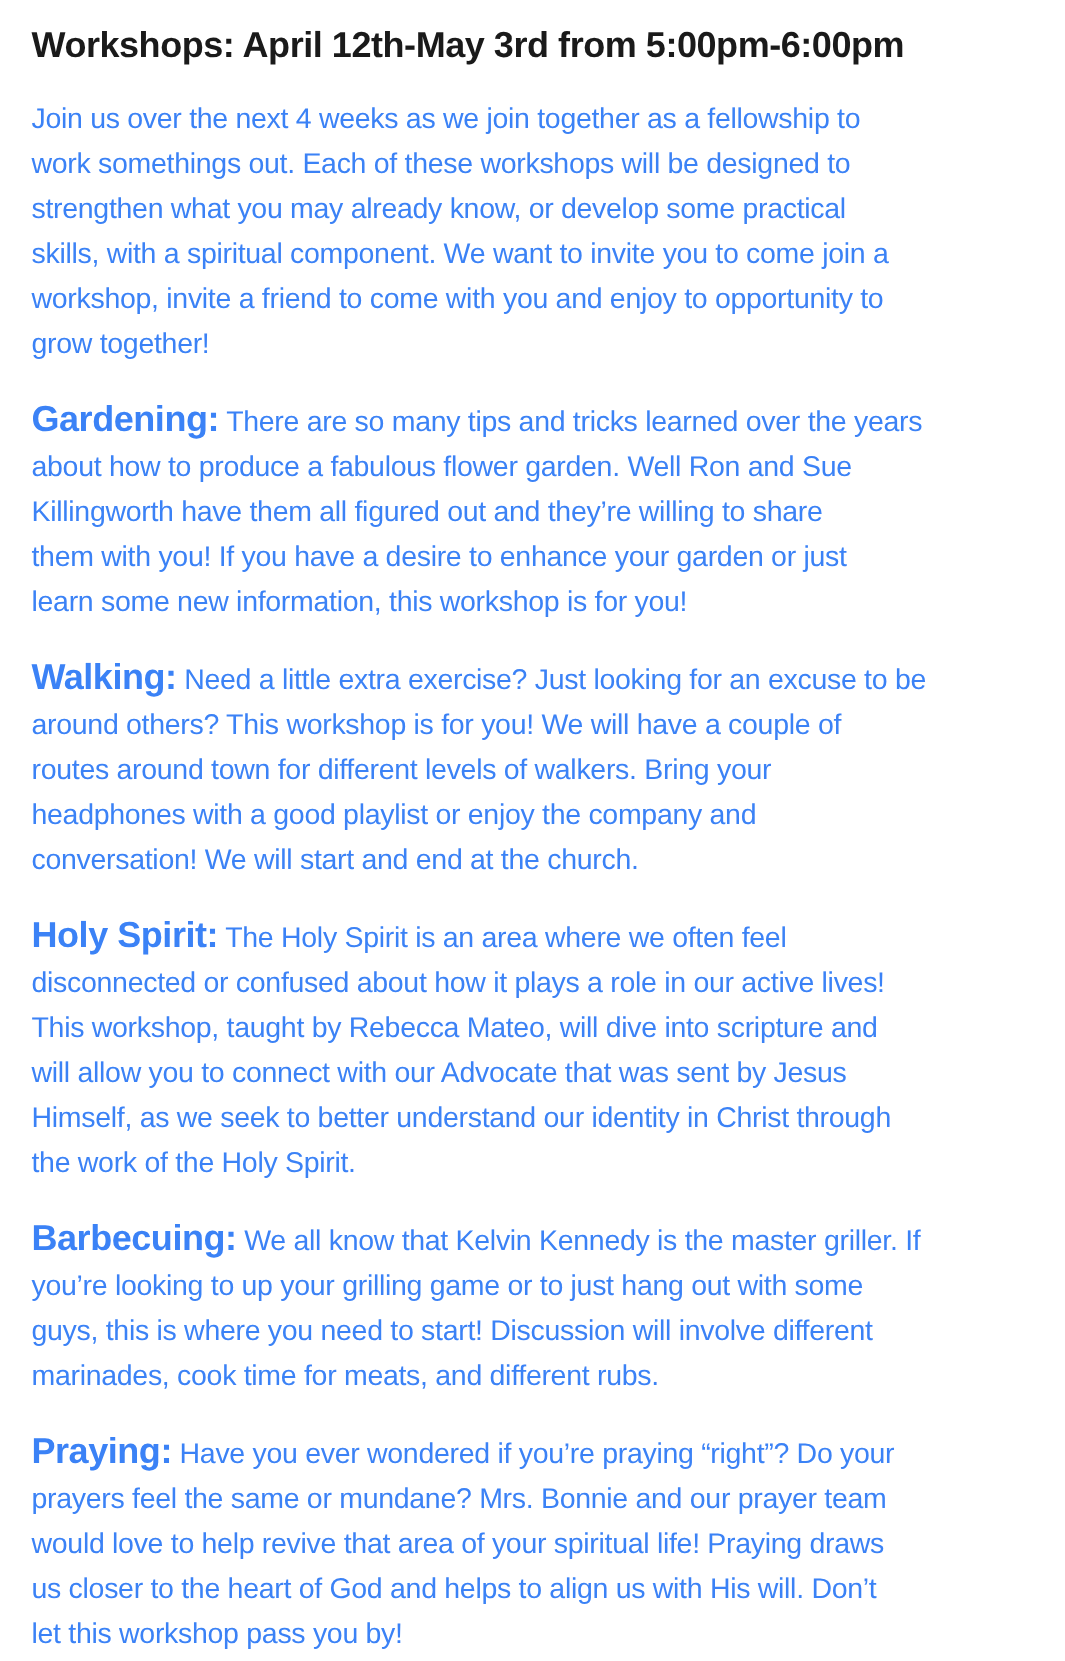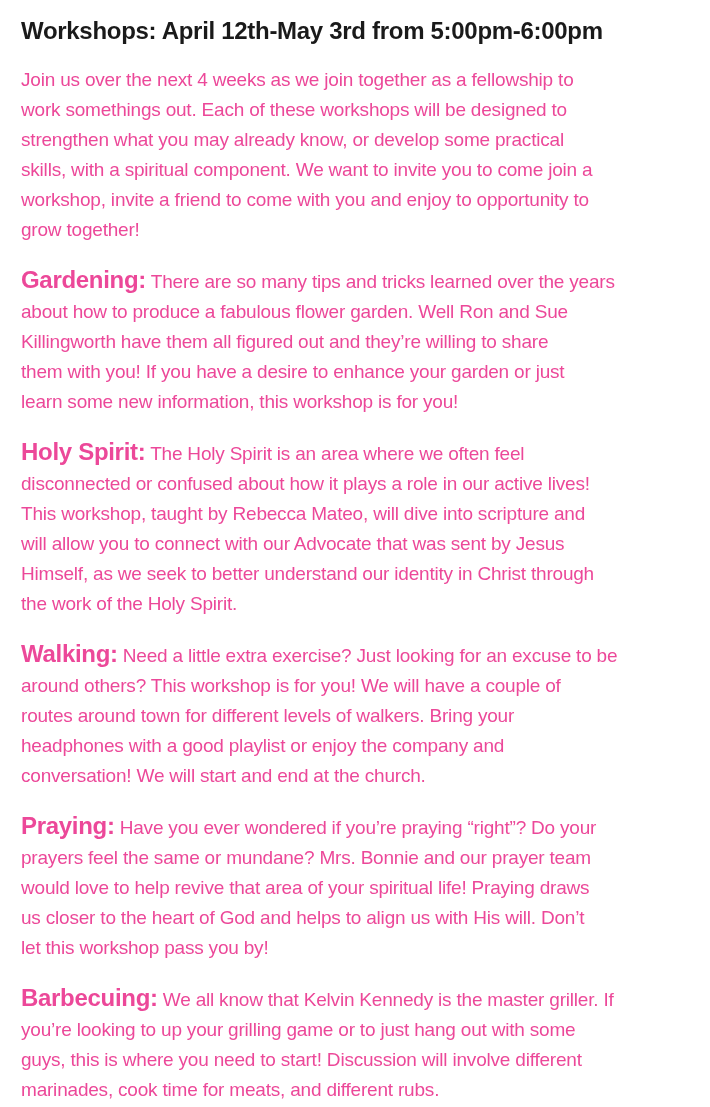--- a/index.html
+++ b/index.html
@@ -28,21 +28,21 @@
     margin: 0 0 18px 0;
     letter-spacing: -0.3px;
     color: #1a1a1a;
   }
   .para {
     font-size: 19px;
     line-height: 30px;
     margin: 0 0 20px 0;
     letter-spacing: -0.2px;
     white-space: pre-line;
-    color: #ec4899;
+    color: #3b82f6;
   }
   .para .run-in-heading {
     font-size: 24px;
     font-weight: bold;
     letter-spacing: -0.3px;
     white-space: normal;
     margin-top: 44px;
   }
 </style>
 </head>
@@ -58,37 +58,37 @@
 skills, with a spiritual component. We want to invite you to come join a
 workshop, invite a friend to come with you and enjoy to opportunity to
 grow together!</p>
 
   <p class="para"><strong class="run-in-heading">Gardening:</strong><span> There are so many tips and tricks learned over the years
 about how to produce a fabulous flower garden. Well Ron and Sue
 Killingworth have them all figured out and they’re willing to share
 them with you! If you have a desire to enhance your garden or just
 learn some new information, this workshop is for you!</span></p>
 
+  <p class="para"><strong class="run-in-heading">Walking:</strong><span> Need a little extra exercise? Just looking for an excuse to be
+around others? This workshop is for you! We will have a couple of
+routes around town for different levels of walkers. Bring your
+headphones with a good playlist or enjoy the company and
+conversation! We will start and end at the church.</span></p>
+
   <p class="para"><strong class="run-in-heading">Holy Spirit:</strong><span> The Holy Spirit is an area where we often feel
 disconnected or confused about how it plays a role in our active lives!
 This workshop, taught by Rebecca Mateo, will dive into scripture and
 will allow you to connect with our Advocate that was sent by Jesus
 Himself, as we seek to better understand our identity in Christ through
 the work of the Holy Spirit.</span></p>
 
-  <p class="para"><strong class="run-in-heading">Walking:</strong><span> Need a little extra exercise? Just looking for an excuse to be
-around others? This workshop is for you! We will have a couple of
-routes around town for different levels of walkers. Bring your
-headphones with a good playlist or enjoy the company and
-conversation! We will start and end at the church.</span></p>
+  <p class="para"><strong class="run-in-heading">Barbecuing:</strong><span> We all know that Kelvin Kennedy is the master griller. If
+you’re looking to up your grilling game or to just hang out with some
+guys, this is where you need to start! Discussion will involve different
+marinades, cook time for meats, and different rubs.</span></p>
 
   <p class="para"><strong class="run-in-heading">Praying:</strong><span> Have you ever wondered if you’re praying “right”? Do your
 prayers feel the same or mundane? Mrs. Bonnie and our prayer team
 would love to help revive that area of your spiritual life! Praying draws
 us closer to the heart of God and helps to align us with His will. Don’t
 let this workshop pass you by!</span></p>
 
-  <p class="para"><strong class="run-in-heading">Barbecuing:</strong><span> We all know that Kelvin Kennedy is the master griller. If
-you’re looking to up your grilling game or to just hang out with some
-guys, this is where you need to start! Discussion will involve different
-marinades, cook time for meats, and different rubs.</span></p>
-
 </div>
 
 </body></html>

